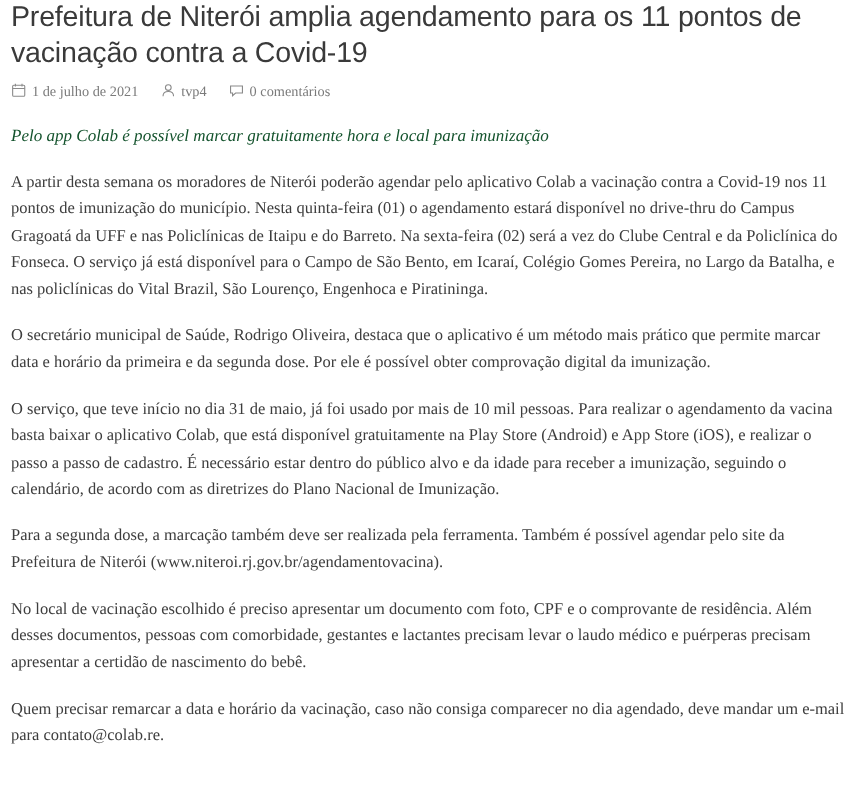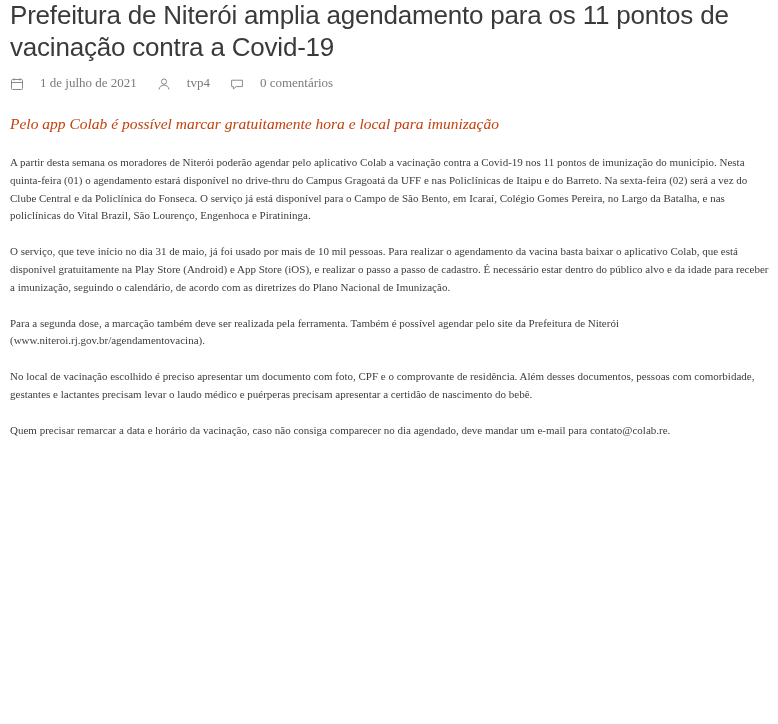--- a/index.html
+++ b/index.html
@@ -35,42 +35,42 @@
     display: flex;
     align-items: center;
     gap: 6px;
     margin-top: 12px;
     font-family: "Liberation Serif", serif;
     font-size: 13px;
     color: #7a7a7a;
   }
   .meta-item {
     display: inline-flex;
-    align-items: flex-end;
-    gap: 16px;
+    align-items: flex-start;
+    gap: 5px;
     margin-right: 14px;
     white-space: nowrap;
   }
   .meta-icon {
     display: inline-block;
     width: 14px;
     height: 14px;
     position: relative;
     flex: 0 0 auto;
   }
   .meta-icon svg { display:block; }
   .excerpt {
     margin-top: 22px;
     font-style: italic;
     font-size: 15.5px;
-    color: #c2410c;
+    color: #14532d;
     line-height: 1.45;
   }
   p.body-par {
-    font-size: 11px;
+    font-size: 15px;
     line-height: 1.62;
     color: #3d3d3d;
     margin: 18px 0 0 0;
     text-align: left;
   }
   p.body-par:first-of-type {
     margin-top: 20px;
   }
 </style>
 </head>
@@ -111,18 +111,19 @@
         </svg>
       </span>
       <span>0 comentários</span>
     </span>
 
   </div>
 
   <p class="excerpt">Pelo app Colab é possível marcar gratuitamente hora e local para imunização</p>
 
   <p class="body-par">A partir desta semana os moradores de Niterói poderão agendar pelo aplicativo Colab a vacinação contra a Covid-19 nos 11 pontos de imunização do município. Nesta quinta-feira (01) o agendamento estará disponível no drive-thru do Campus Gragoatá da UFF e nas Policlínicas de Itaipu e do Barreto. Na sexta-feira (02) será a vez do Clube Central e da Policlínica do Fonseca. O serviço já está disponível para o Campo de São Bento, em Icaraí, Colégio Gomes Pereira, no Largo da Batalha, e nas policlínicas do Vital Brazil, São Lourenço, Engenhoca e Piratininga.</p>
+  <p class="body-par">O secretário municipal de Saúde, Rodrigo Oliveira, destaca que o aplicativo é um método mais prático que permite marcar data e horário da primeira e da segunda dose. Por ele é possível obter comprovação digital da imunização.</p>
   <p class="body-par">O serviço, que teve início no dia 31 de maio, já foi usado por mais de 10 mil pessoas. Para realizar o agendamento da vacina basta baixar o aplicativo Colab, que está disponível gratuitamente na Play Store (Android) e App Store (iOS), e realizar o passo a passo de cadastro. É necessário estar dentro do público alvo e da idade para receber a imunização, seguindo o calendário, de acordo com as diretrizes do Plano Nacional de Imunização.</p>
   <p class="body-par">Para a segunda dose, a marcação também deve ser realizada pela ferramenta. Também é possível agendar pelo site da Prefeitura de Niterói (www.niteroi.rj.gov.br/agendamentovacina).</p>
   <p class="body-par">No local de vacinação escolhido é preciso apresentar um documento com foto, CPF e o comprovante de residência. Além desses documentos, pessoas com comorbidade, gestantes e lactantes precisam levar o laudo médico e puérperas precisam apresentar a certidão de nascimento do bebê.</p>
   <p class="body-par">Quem precisar remarcar a data e horário da vacinação, caso não consiga comparecer no dia agendado, deve mandar um e-mail para contato@colab.re.</p>
 
 </div>
 
 </body></html>

